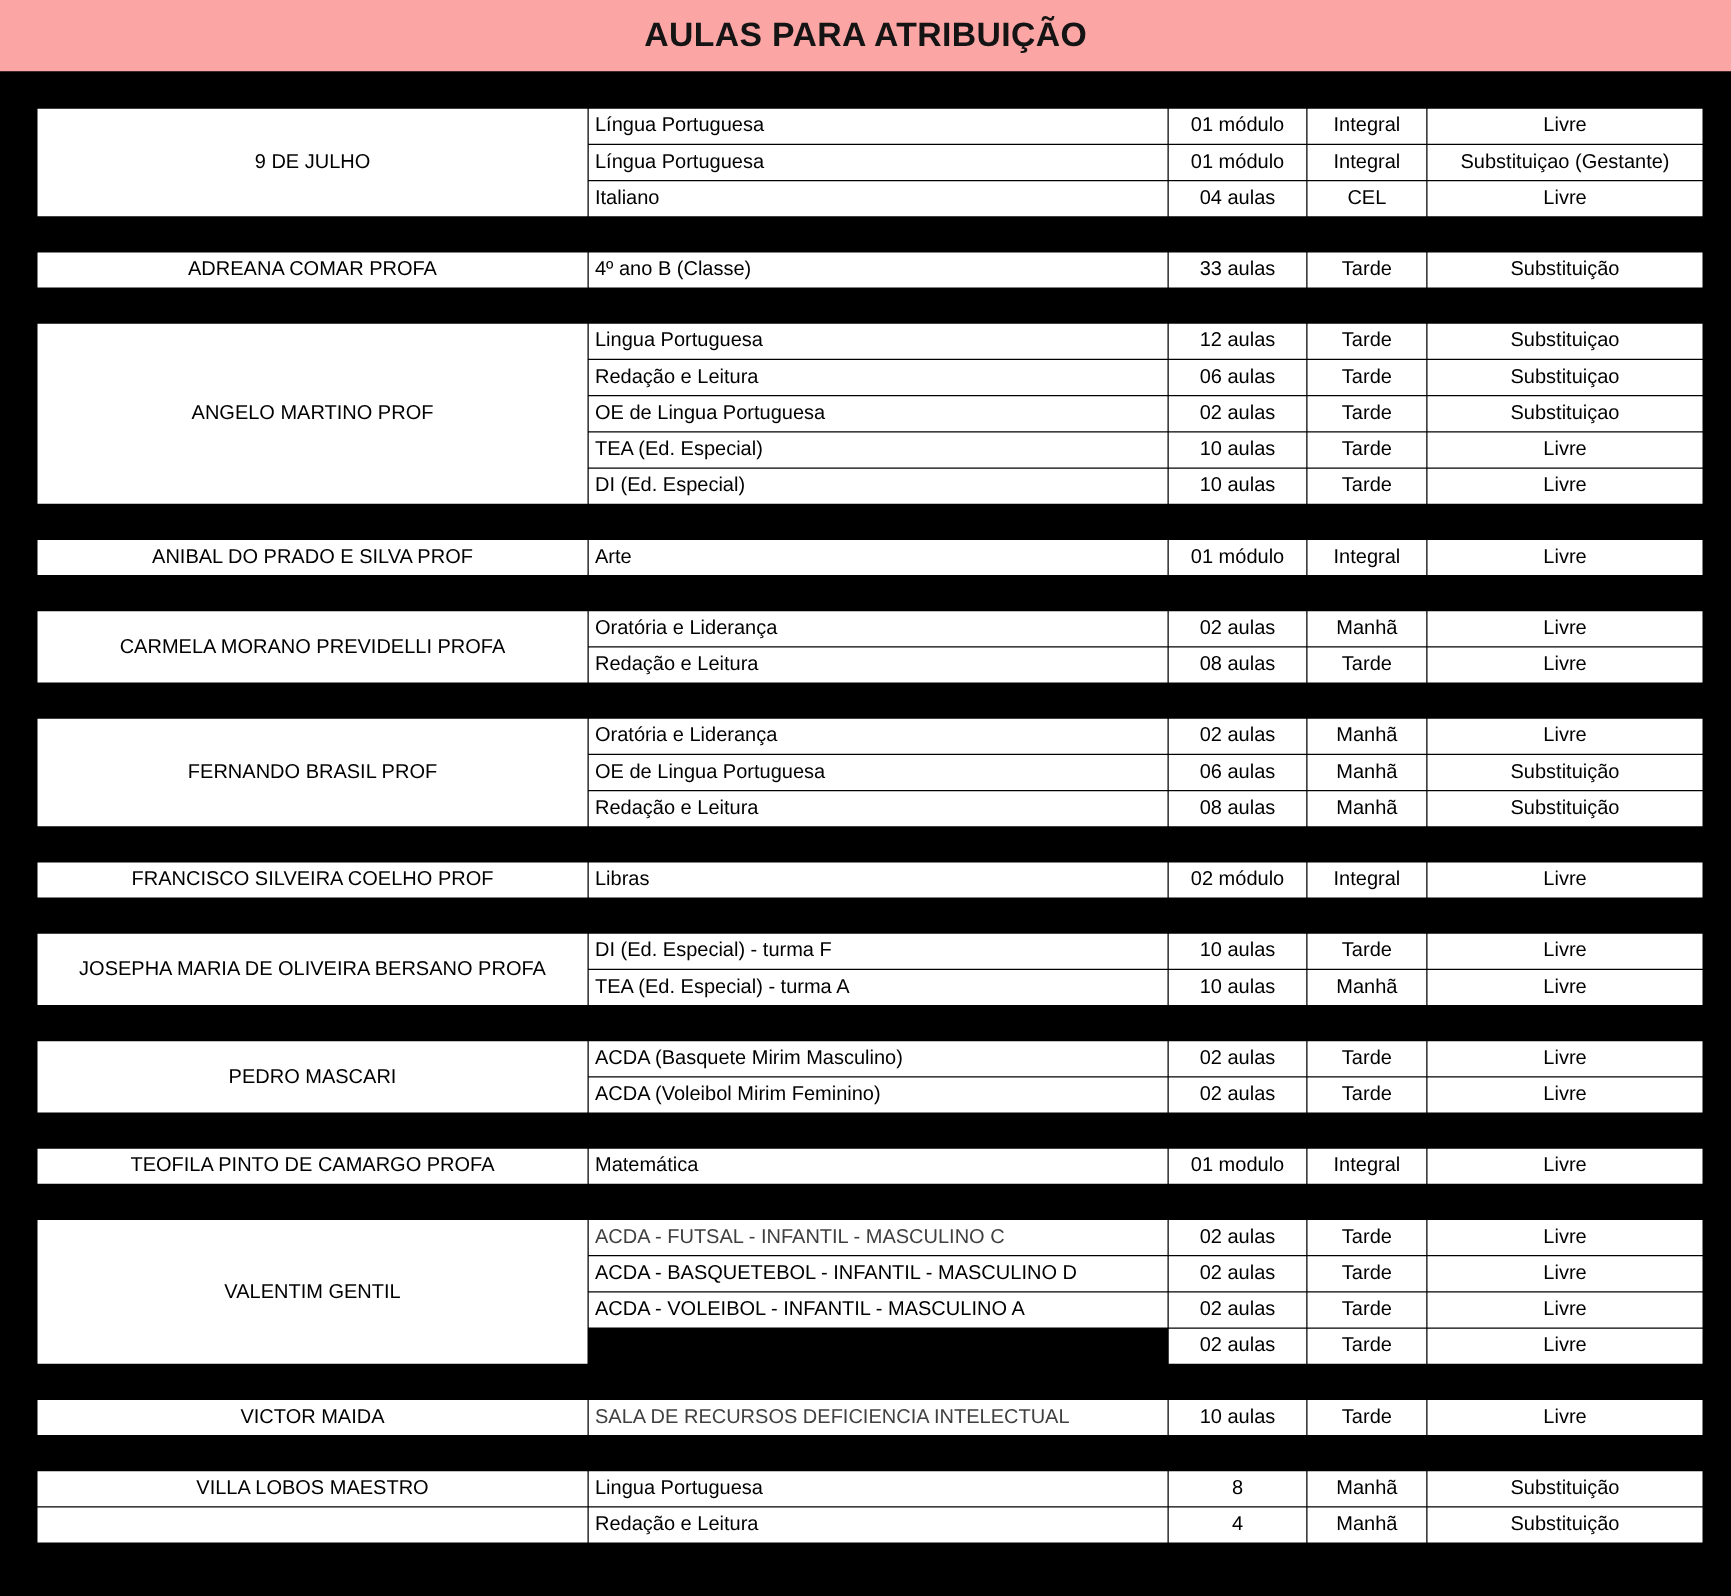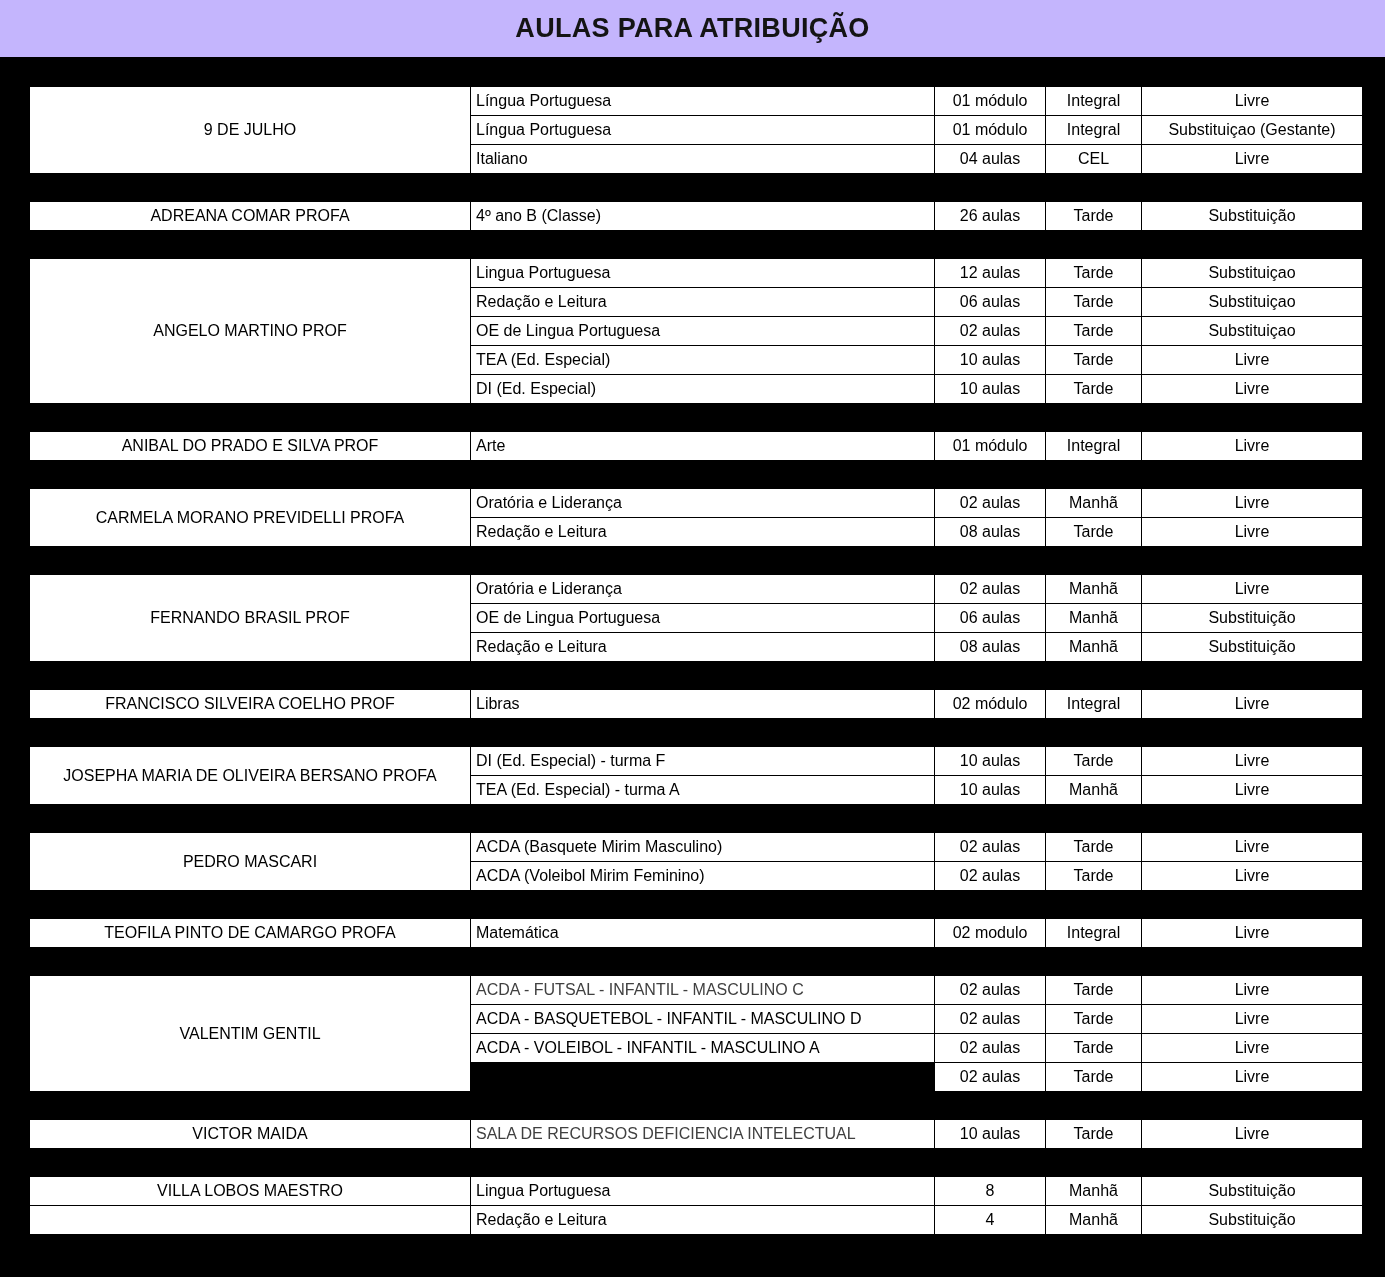--- a/index.html
+++ b/index.html
@@ -12,21 +12,21 @@
   .page {
     position: relative;
     width: 1385px;
     height: 1277px;
     background: #000000;
     overflow: hidden;
   }
   .title-bar {
     width: 1385px;
     height: 57px;
-    background: #c4b5fd;
+    background: #fca5a5;
     display: flex;
     align-items: center;
     justify-content: center;
   }
   .title-bar h1 {
     margin: 0;
     font-size: 27px;
     font-weight: bold;
     color: #141414;
     letter-spacing: 0.3px;
@@ -84,21 +84,21 @@
         <div class="cell period-cell" style="grid-area: 2 / 4;">Integral</div>
         <div class="cell status-cell" style="grid-area: 2 / 5;">Substituiçao (Gestante)</div>
         <div class="cell subject-cell" style="grid-area: 3 / 2;">Italiano</div>
         <div class="cell qty-cell" style="grid-area: 3 / 3;">04 aulas</div>
         <div class="cell period-cell" style="grid-area: 3 / 4;">CEL</div>
         <div class="cell status-cell" style="grid-area: 3 / 5;">Livre</div>
       </section>
       <section class="group">
         <div class="cell name-cell" style="grid-row: 1 / span 1;">ADREANA COMAR PROFA</div>
         <div class="cell subject-cell" style="grid-area: 1 / 2;">4º ano B (Classe)</div>
-        <div class="cell qty-cell" style="grid-area: 1 / 3;">26 aulas</div>
+        <div class="cell qty-cell" style="grid-area: 1 / 3;">33 aulas</div>
         <div class="cell period-cell" style="grid-area: 1 / 4;">Tarde</div>
         <div class="cell status-cell" style="grid-area: 1 / 5;">Substituição</div>
       </section>
       <section class="group">
         <div class="cell name-cell" style="grid-row: 1 / span 5;">ANGELO MARTINO PROF</div>
         <div class="cell subject-cell" style="grid-area: 1 / 2;">Lingua Portuguesa</div>
         <div class="cell qty-cell" style="grid-area: 1 / 3;">12 aulas</div>
         <div class="cell period-cell" style="grid-area: 1 / 4;">Tarde</div>
         <div class="cell status-cell" style="grid-area: 1 / 5;">Substituiçao</div>
         <div class="cell subject-cell" style="grid-area: 2 / 2;">Redação e Leitura</div>
@@ -176,21 +176,21 @@
         <div class="cell period-cell" style="grid-area: 1 / 4;">Tarde</div>
         <div class="cell status-cell" style="grid-area: 1 / 5;">Livre</div>
         <div class="cell subject-cell" style="grid-area: 2 / 2;">ACDA (Voleibol Mirim Feminino)</div>
         <div class="cell qty-cell" style="grid-area: 2 / 3;">02 aulas</div>
         <div class="cell period-cell" style="grid-area: 2 / 4;">Tarde</div>
         <div class="cell status-cell" style="grid-area: 2 / 5;">Livre</div>
       </section>
       <section class="group">
         <div class="cell name-cell" style="grid-row: 1 / span 1;">TEOFILA PINTO DE CAMARGO PROFA</div>
         <div class="cell subject-cell" style="grid-area: 1 / 2;">Matemática</div>
-        <div class="cell qty-cell" style="grid-area: 1 / 3;">02 modulo</div>
+        <div class="cell qty-cell" style="grid-area: 1 / 3;">01 modulo</div>
         <div class="cell period-cell" style="grid-area: 1 / 4;">Integral</div>
         <div class="cell status-cell" style="grid-area: 1 / 5;">Livre</div>
       </section>
       <section class="group">
         <div class="cell name-cell" style="grid-row: 1 / span 4;">VALENTIM GENTIL</div>
         <div class="cell subject-cell muted" style="grid-area: 1 / 2;">ACDA - FUTSAL - INFANTIL - MASCULINO C</div>
         <div class="cell qty-cell" style="grid-area: 1 / 3;">02 aulas</div>
         <div class="cell period-cell" style="grid-area: 1 / 4;">Tarde</div>
         <div class="cell status-cell" style="grid-area: 1 / 5;">Livre</div>
         <div class="cell subject-cell" style="grid-area: 2 / 2;">ACDA - BASQUETEBOL - INFANTIL - MASCULINO D</div>

